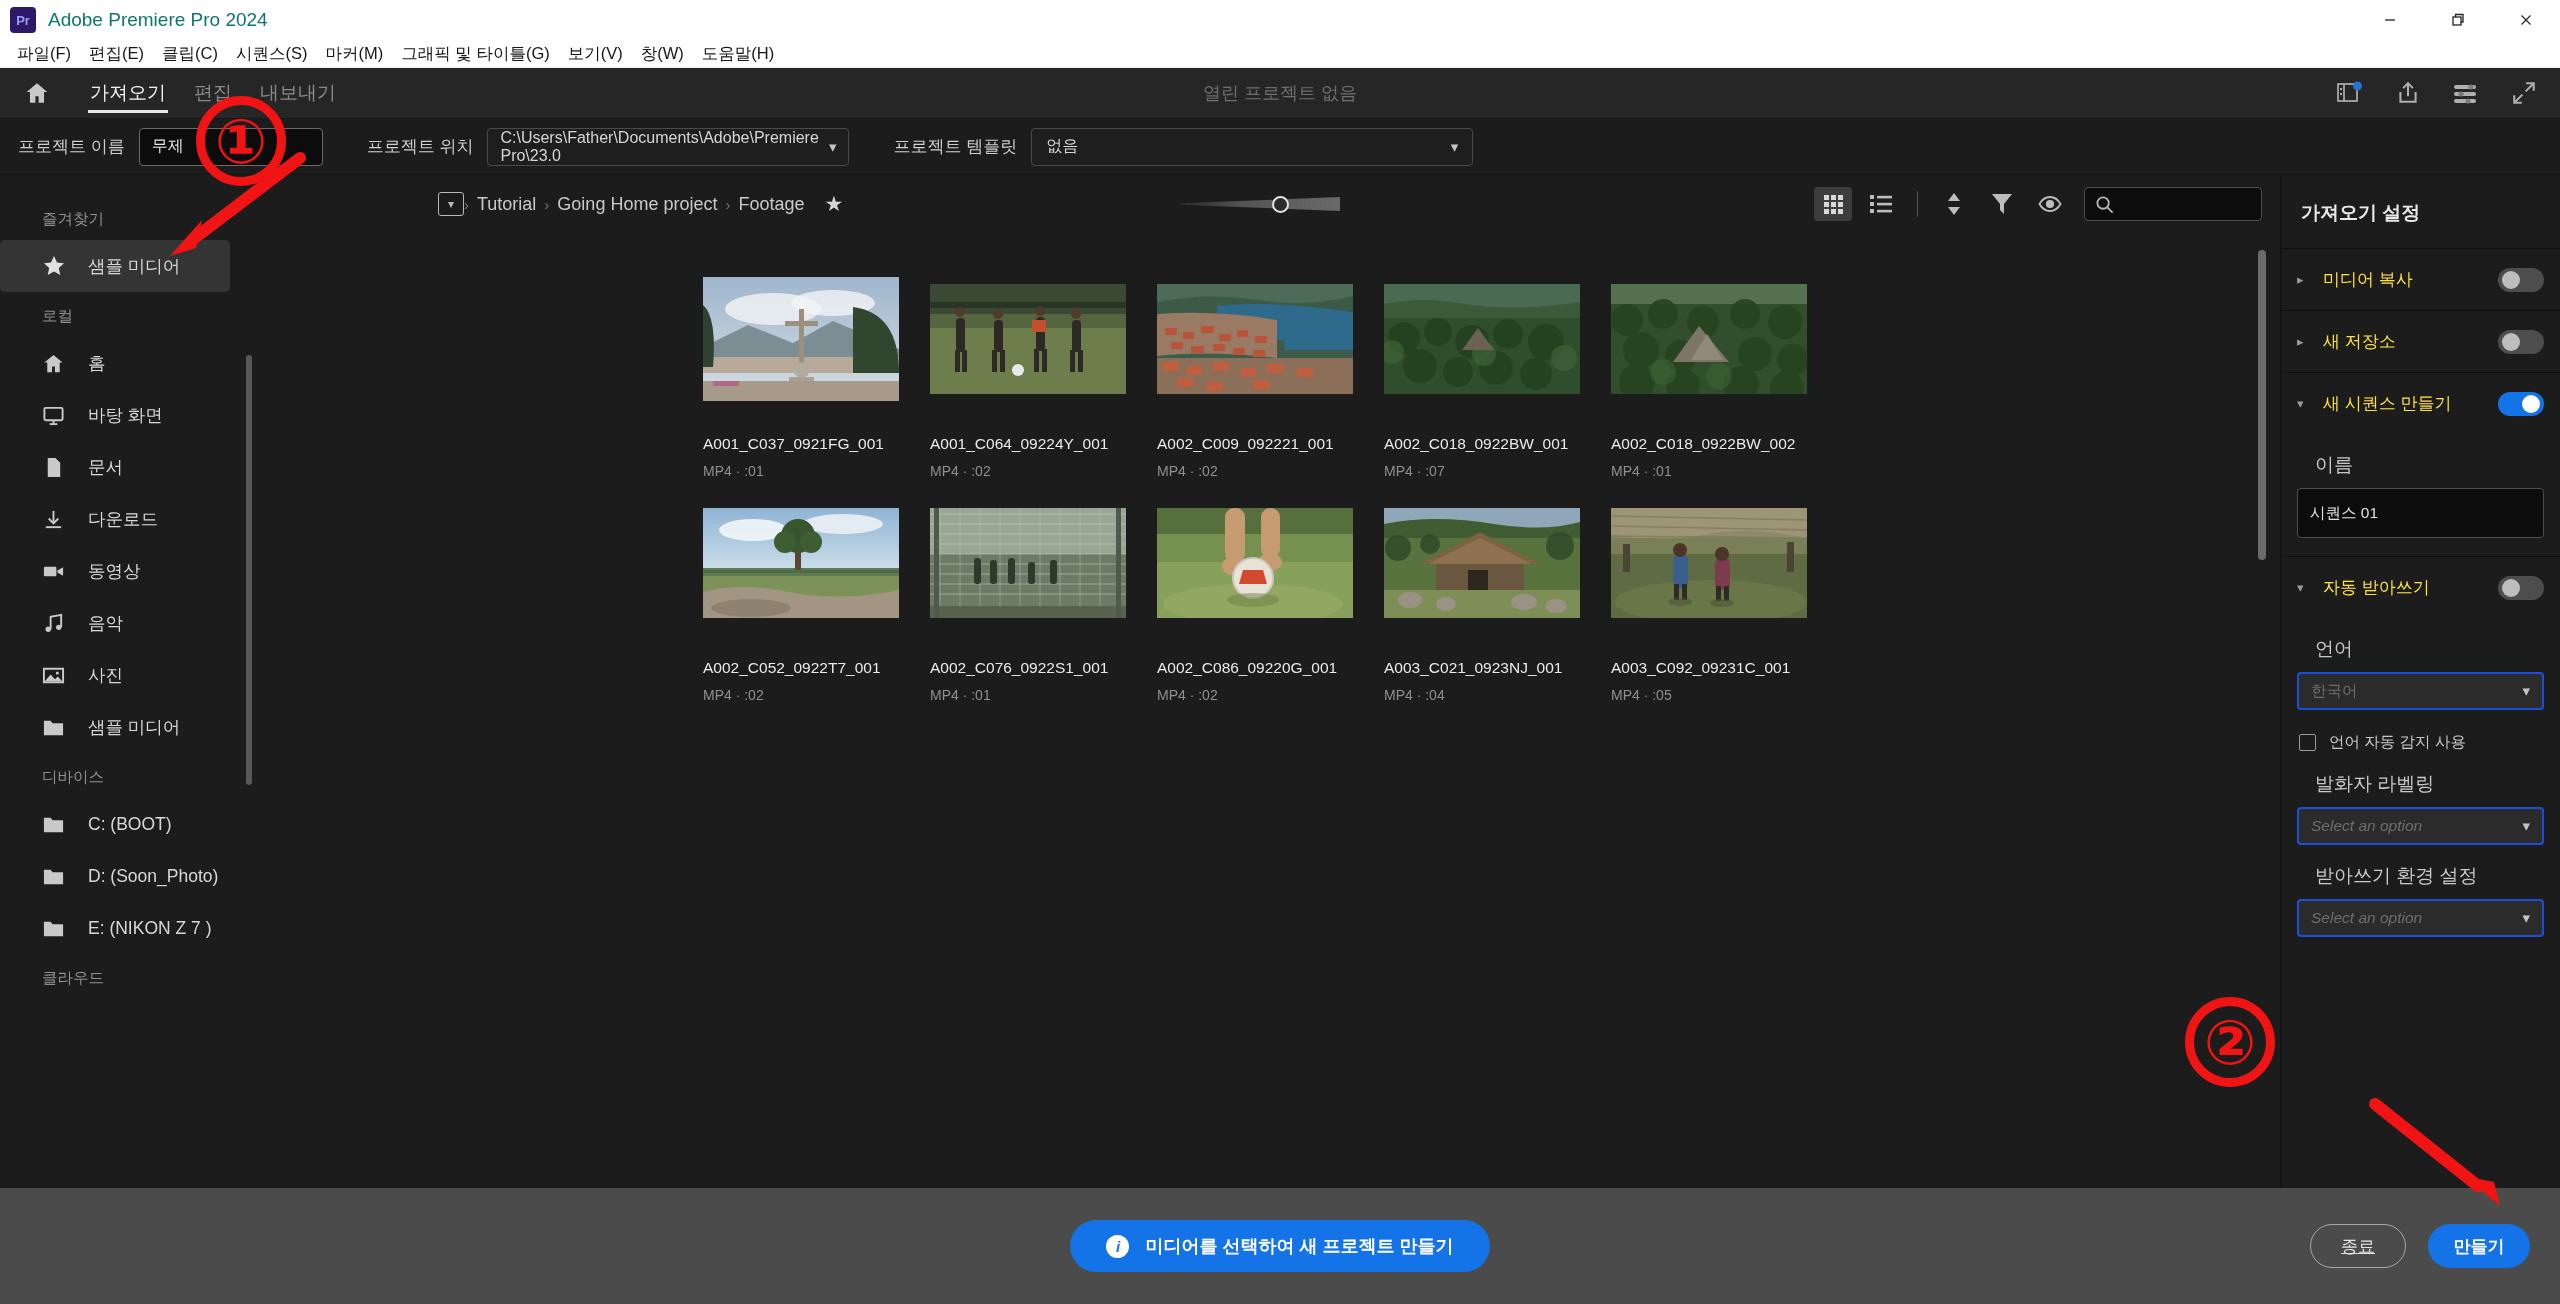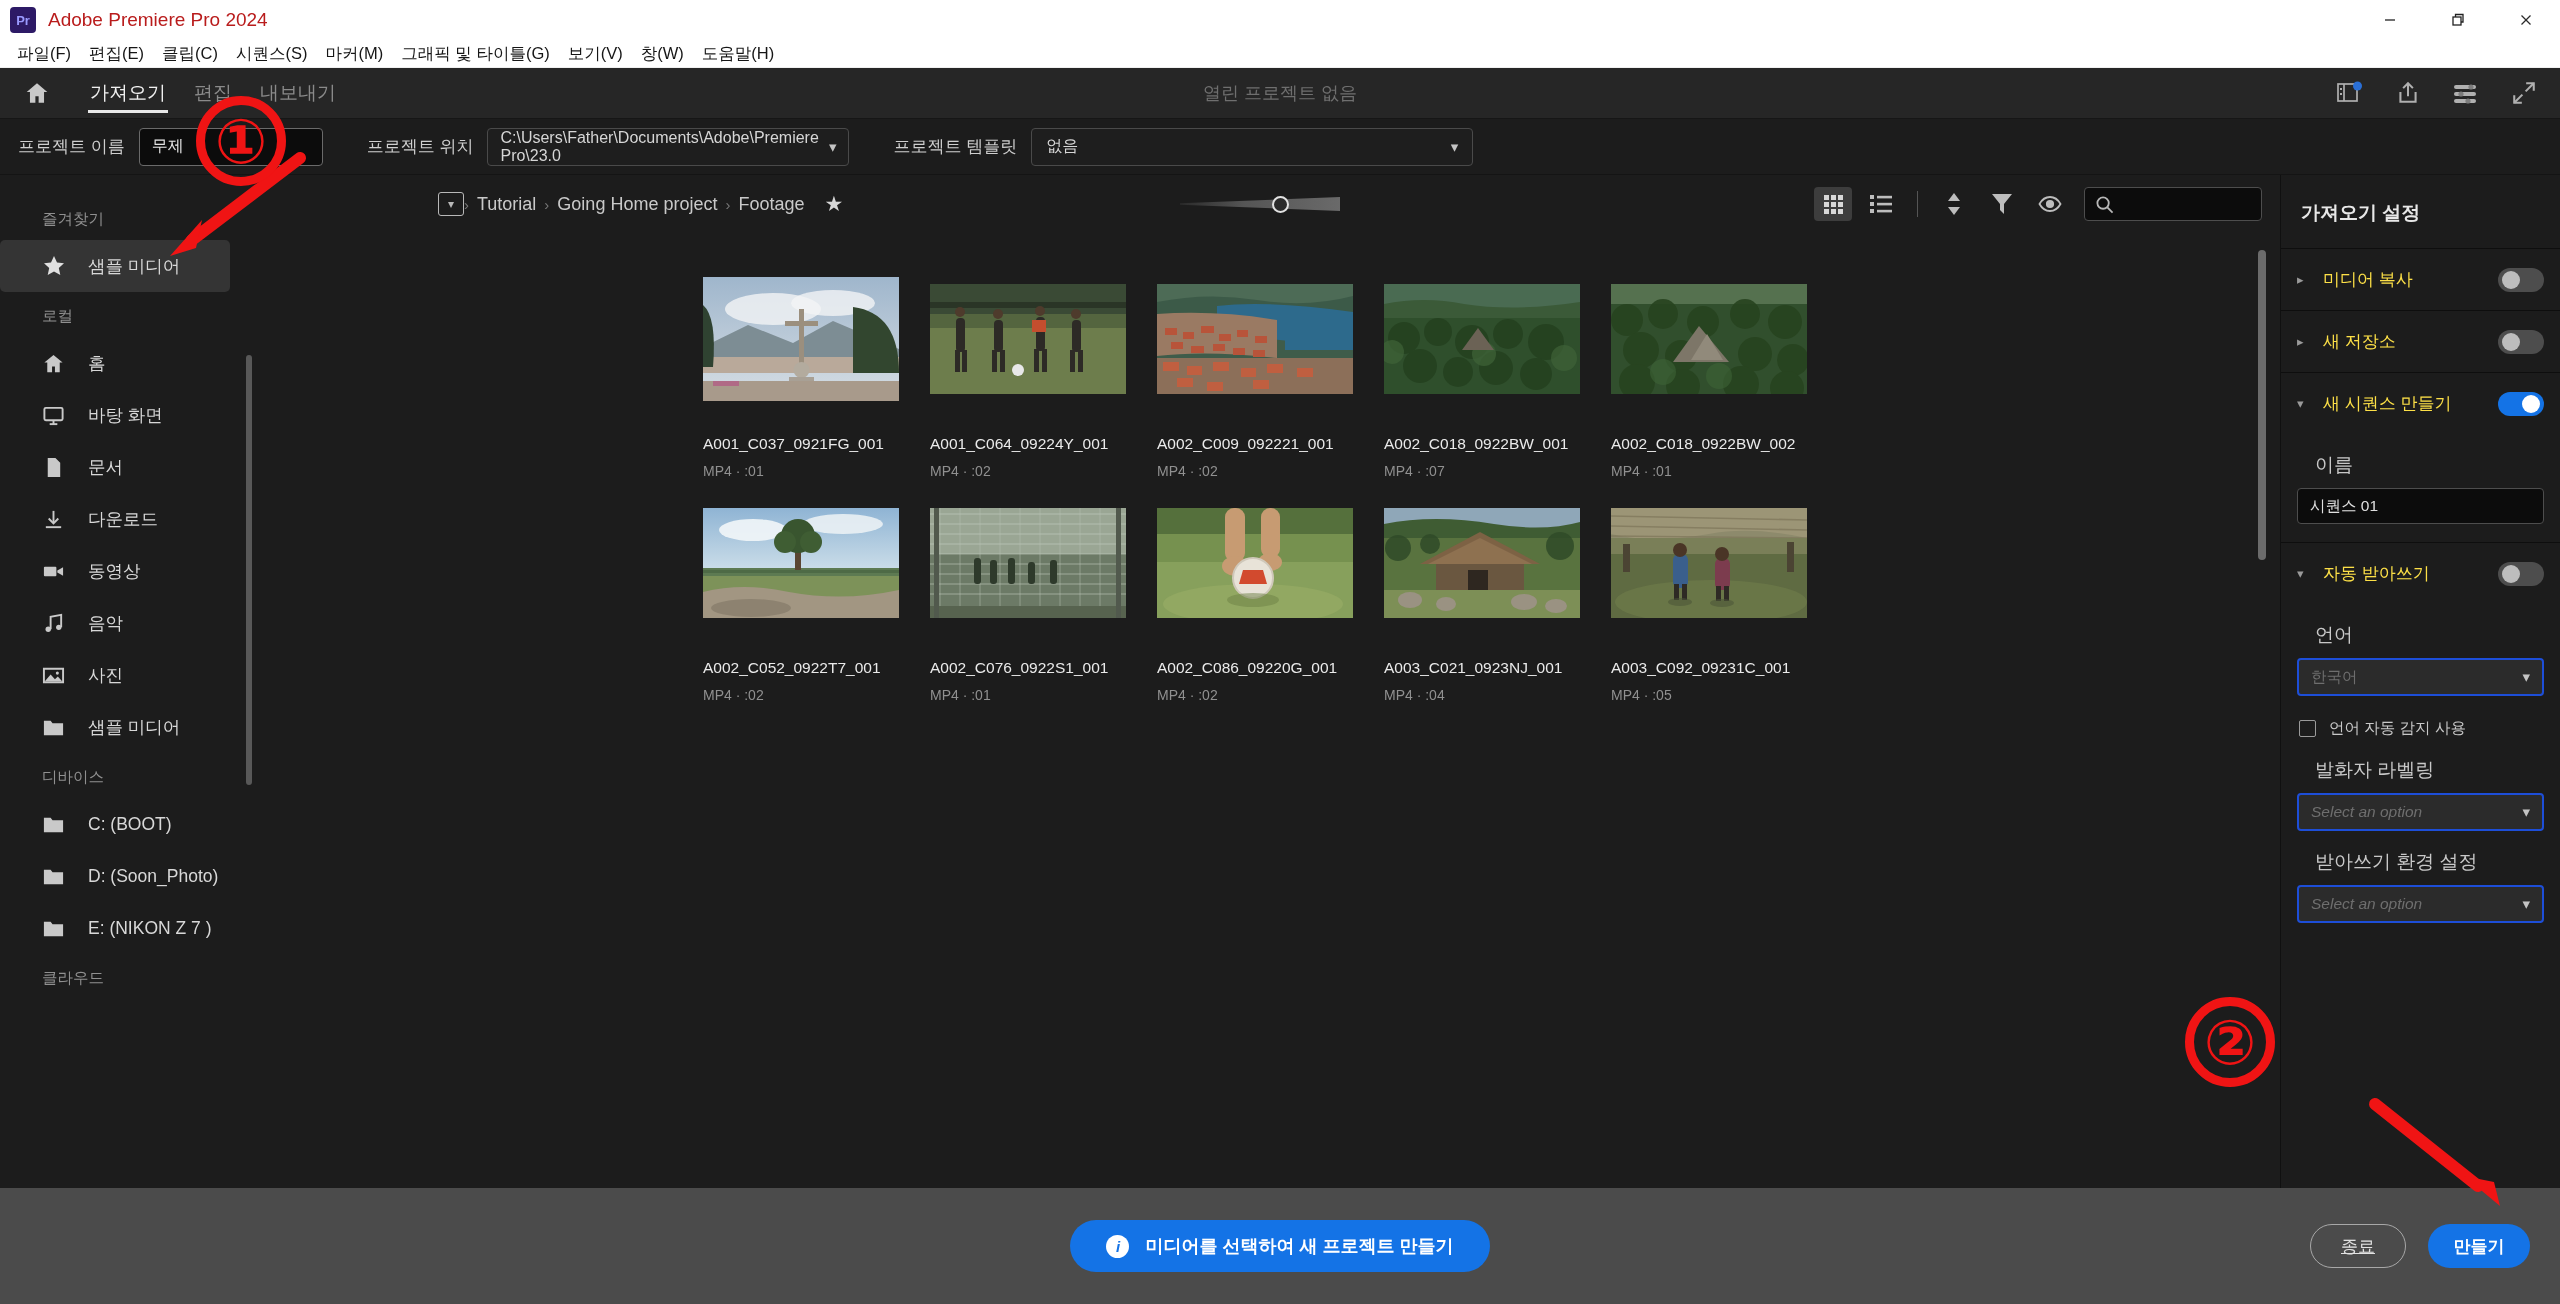--- a/index.html
+++ b/index.html
@@ -16,21 +16,21 @@
   
   .titlebar {
     height: 40px; background: #ffffff; color: #1a1a1a;
     display: flex; align-items: center; position: relative;
   }
   .pr-logo {
     width: 26px; height: 26px; margin-left: 10px; border-radius: 4px;
     background: #2d1a66; color: #9a9aff; font-size: 13px; font-weight: bold;
     display: flex; align-items: center; justify-content: center;
   }
-  .app-title { margin-left: 12px; font-size: 19px; color: #b91c1c; }
+  .app-title { margin-left: 12px; font-size: 19px; color: #0f766e; }
   .winctrl { position: absolute; right: 0; top: 0; height: 40px; display: flex; }
   .winbtn {
     width: 68px; height: 40px; display: flex; align-items: center; justify-content: center;
     font-size: 17px; color: #2b2b2b;
   }
 
   
   .menubar {
     height: 28px; background: #ffffff; display: flex; align-items: center;
     padding-left: 8px; border-bottom: 1px solid #f0f0f0;
@@ -172,21 +172,21 @@
   }
   .toggle:after {
     content: ""; position: absolute; top: 3px; left: 4px; width: 18px; height: 18px;
     border-radius: 50%; background: #bdbdbd;
   }
   .toggle.on { background: #1473e6; }
   .toggle.on:after { left: 24px; background: #fff; }
   .rp-sub { padding: 0 16px; }
   .rp-lab { font-size: 19px; color: #c8c8c8; margin: 18px 0 10px 18px; }
   .rp-input {
-    height: 36px; background: #0c0c0c; border: 1px solid #4d4d4d; border-radius: 4px;
+    height: 50px; background: #0c0c0c; border: 1px solid #4d4d4d; border-radius: 4px;
     display: flex; align-items: center; padding: 0 12px; font-size: 15.5px; color: #e0e0e0;
   }
   .rp-select {
     height: 38px; background: #2b2b2b; border: 2px solid #1d4ed8; border-radius: 4px;
     display: flex; align-items: center; justify-content: space-between; padding: 0 12px;
     font-size: 15.5px; color: #6e6e6e;
   }
   .rp-select.italic { font-style: italic; }
   .rp-check { display: flex; align-items: center; gap: 13px; margin: 22px 0 6px 2px; }
   .cbox { width: 17px; height: 17px; border: 1.6px solid #9a9a9a; border-radius: 2px; }

